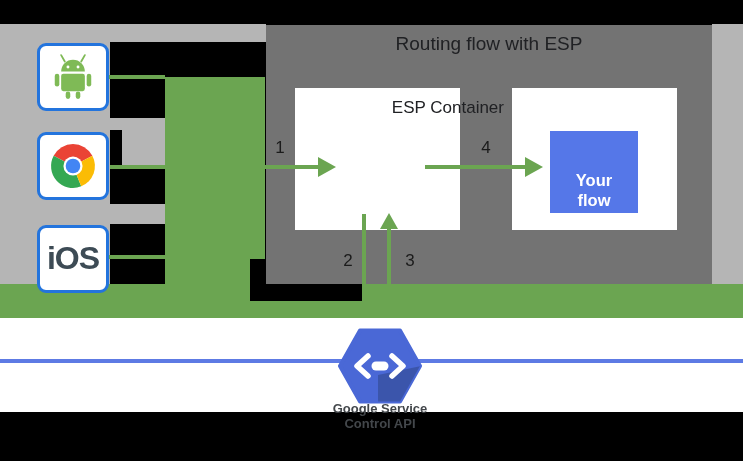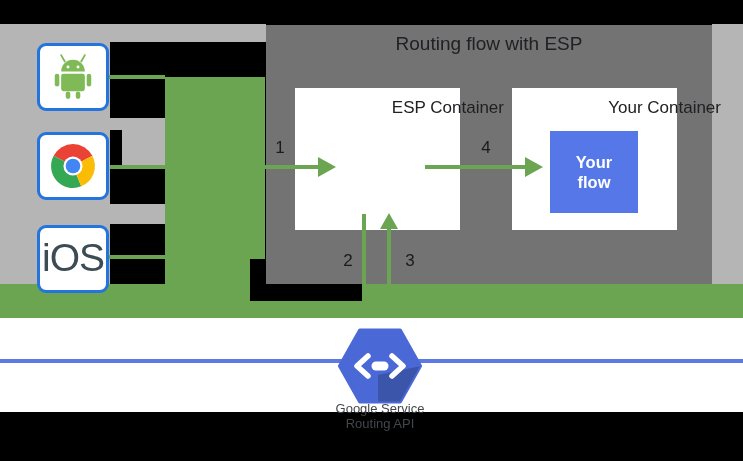--- a/index.html
+++ b/index.html
@@ -18,33 +18,33 @@
   .arrowhead-right{width:0;height:0;border-top:10px solid transparent;
     border-bottom:10px solid transparent;border-left:18px solid #6ba551;}
   .arrowhead-up{width:0;height:0;border-left:9px solid transparent;
     border-right:9px solid transparent;border-bottom:16px solid #6ba551;}
   
   .panel-title{left:0;top:8px;width:446px;text-align:center;font-size:19px;color:#202124;}
   .container-box{background:#fff;width:165px;height:142px;top:63px;}
   .container-label{left:0;top:10px;width:100%;text-align:right;font-size:17px;color:#202124;margin-left:44px;}
   .blue-box{background:#5577e8;color:#fff;font-weight:bold;text-align:center;}
   .esp-box{left:42px;top:42px;width:88px;height:84px;font-size:21px;line-height:84px;letter-spacing:.5px;}
-  .code-box{left:38px;top:43px;width:88px;height:82px;font-size:16.5px;line-height:20px;padding-top:21px;box-sizing:border-box;}
+  .code-box{left:38px;top:43px;width:88px;height:82px;font-size:16.5px;line-height:20px;padding-top:39px;box-sizing:border-box;}
   .step{font-size:17px;color:#1b1b1b;width:20px;text-align:center;}
   
   .client-box{width:72px;height:68px;background:#fff;border:3px solid #2374dd;
     border-radius:9px;box-sizing:border-box;left:37px;}
-  .ios-label{width:100%;text-align:center;font-size:39px;font-weight:normal;color:#3d4b55;
+  .ios-label{width:100%;text-align:center;font-size:32px;font-weight:bold;color:#3d4b55;
     line-height:60px;letter-spacing:-1px;}
   .api-note{left:116px;top:121px;width:52px;text-align:center;font-size:14px;font-weight:bold;
     color:#6f6f6f;line-height:19px;filter:blur(0.6px);}
   
   .blue-rule{left:0;top:359px;width:743px;height:4px;background:#5d7ae4;}
   .caption{left:280px;top:401px;width:200px;text-align:center;font-size:13px;
-    color:#43474b;line-height:15px;}
+    color:#43474b;line-height:15px;font-weight:bold;}
 </style>
 </head>
 <body>
 
 <div id="stage">
 
   <div class="abs gray" style="left:0;top:24px;width:266px;height:18px;"></div>
   <div class="abs gray" style="left:0;top:24px;width:110px;height:260px;"></div>
   <div class="abs gray" style="left:110px;top:118px;width:55px;height:12px;"></div>
   <div class="abs gray" style="left:122px;top:130px;width:43px;height:35px;"></div>
@@ -52,21 +52,20 @@
   <div class="abs gray" style="left:712px;top:24px;width:31px;height:260px;"></div>
 
   <div class="abs panel" style="left:266px;top:25px;width:446px;height:259px;">
     <div class="abs panel-title">Routing flow with ESP</div>
 
     <div class="abs container-box" style="left:29px;">
       <div class="abs container-label">ESP Container</div>
     </div>
 
     <div class="abs container-box" style="left:246px;">
-      <div class="abs container-label">Your Container</div>
       <div class="abs blue-box code-box">
         <span>Your</span><br>
         <span>flow</span>
       </div>
     </div>
   </div>
 
   <div class="abs green" style="left:165px;top:77px;width:100px;height:207px;"></div>
   <div class="abs green" style="left:0;top:284px;width:743px;height:34px;"></div>
 
@@ -113,21 +112,21 @@
       <polygon points="2,38 22,2.5 62,2.5 82,38 62,73.5 22,73.5" fill="#4a68d6" stroke="#4a68d6" stroke-width="4" stroke-linejoin="round"></polygon>
       <polygon points="40,47 83,38 62,75 40,75" fill="#3b55ab" clip-path="url(#hexclip)"></polygon>
       <path d="M30,28 L19,38 L30,48" fill="none" stroke="#fff" stroke-width="5.5" stroke-linecap="round" stroke-linejoin="round"></path>
       <path d="M54,28 L65,38 L54,48" fill="none" stroke="#fff" stroke-width="5.5" stroke-linecap="round" stroke-linejoin="round"></path>
       <rect x="33.5" y="33.5" width="17" height="9" rx="4.5" fill="#fff"></rect>
     </svg>
   </div>
 
   <div class="abs caption">
     <span>Google Service</span><br>
-    <span>Routing API</span>
+    <span>Control API</span>
   </div>
 
   <div class="abs client-box" style="top:43px;">
     <svg width="66" height="62" viewBox="0 0 72 68">
       <g fill="#7fba56" stroke="none">
         <path d="M23,28 a13,13 0 0 1 26,0 z"></path>
         <rect x="23" y="30.5" width="26" height="19" rx="2.5"></rect>
         <rect x="16" y="30.5" width="5" height="14" rx="2.5"></rect>
         <rect x="51" y="30.5" width="5" height="14" rx="2.5"></rect>
         <rect x="28" y="50" width="5" height="8" rx="2.5"></rect>

